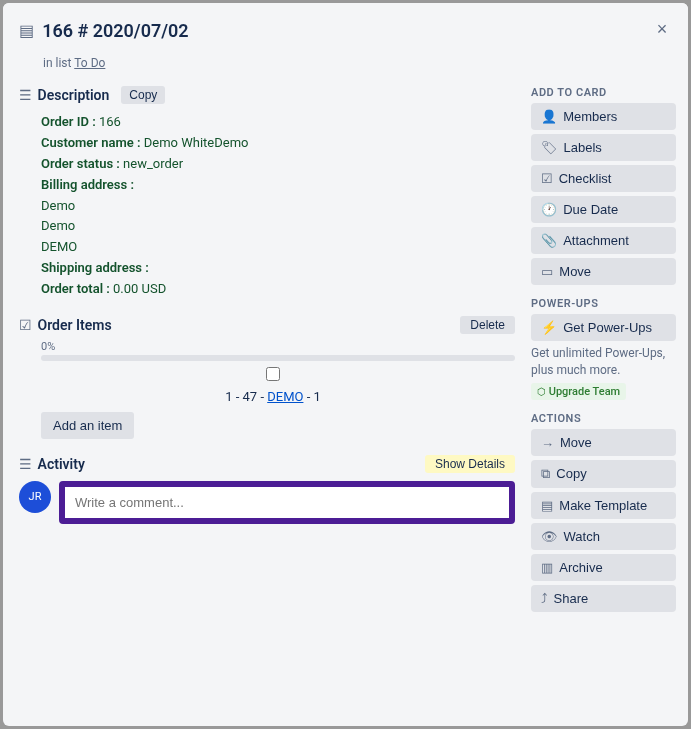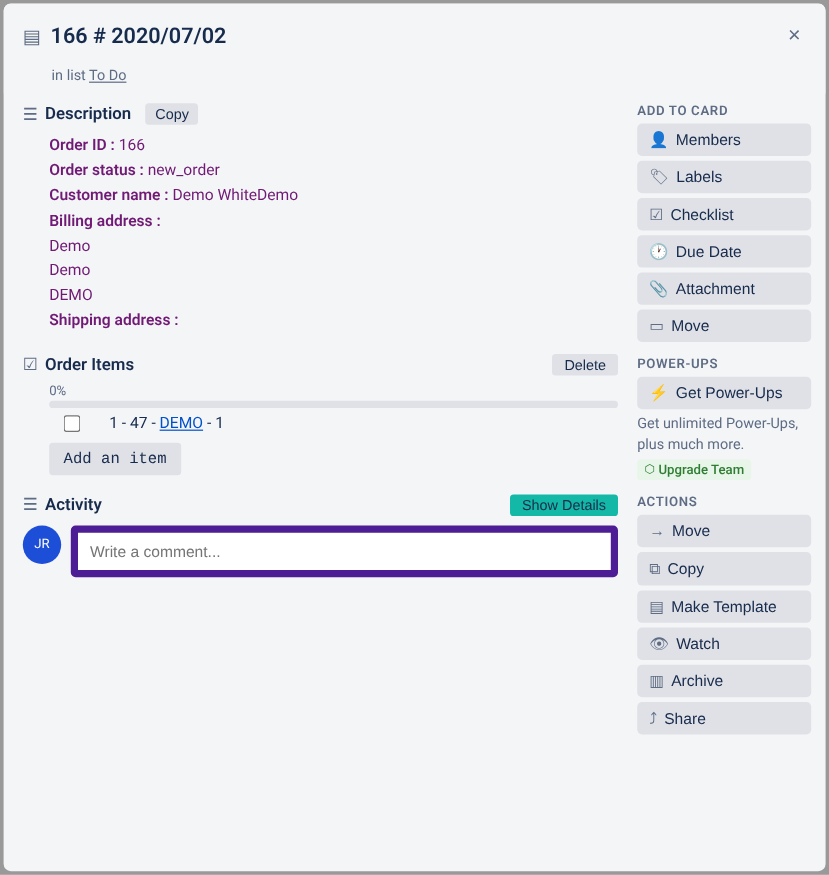--- a/index.html
+++ b/index.html
@@ -113,21 +113,21 @@
       border-radius: 3px;
       padding: 2px 8px;
       font-size: 12px;
       color: #172b4d;
       cursor: pointer;
       margin-left: 6px;
     }
     .description-content {
       margin-left: 22px;
       font-size: 13px;
-      color: #701a75;
+      color: #14532d;
       line-height: 1.6;
     }
     .description-content strong {
       font-weight: 600;
     }
     .order-items-header {
       display: flex;
       align-items: center;
       justify-content: space-between;
       margin-bottom: 6px;
@@ -162,23 +162,24 @@
       width: 100%;
     }
     .progress-bar-fill {
       background: #5ba4cf;
       height: 6px;
       border-radius: 4px;
     }
     .checklist-item {
       display: flex;
       align-items: center;
-      gap: 24px;
-      margin-left: 34px;
+      gap: 8px;
+      margin-left: 12px;
       margin-bottom: 4px;
+      flex-direction: column;
     }
     .checklist-item input[type="checkbox"] {
       width: 14px;
       height: 14px;
       cursor: pointer;
     }
     .checklist-item-text {
       font-size: 13px;
       color: #172b4d;
     }
@@ -189,38 +190,37 @@
     .add-item-btn {
       background: #dfe1e6;
       border: none;
       border-radius: 3px;
       padding: 6px 12px;
       font-size: 13px;
       color: #172b4d;
       cursor: pointer;
       margin-left: 22px;
       margin-top: 4px;
-      font-family: Liberation Mono, monospace;
     }
     .activity-section {
       margin-bottom: 8px;
     }
     .activity-header {
       display: flex;
       align-items: center;
       justify-content: space-between;
       margin-bottom: 8px;
     }
     .activity-left {
       display: flex;
       align-items: center;
       gap: 6px;
     }
     .show-details-btn {
-      background: #14b8a6;
+      background: #fef9c3;
       border: none;
       border-radius: 3px;
       padding: 2px 10px;
       font-size: 12px;
       color: #172b4d;
       cursor: pointer;
     }
     .comment-row {
       display: flex;
       align-items: flex-start;
@@ -330,35 +330,39 @@
           <span class="section-icon">☰</span>
           <span class="section-title">Description</span>
           <button class="edit-btn">Copy</button>
         </div>
         <div class="description-content">
           <div>
             <strong>Order ID :</strong>
             <span>166</span>
           </div>
           <div>
+            <strong>Customer name :</strong>
+            <span>Demo WhiteDemo</span>
+          </div>
+          <div>
             <strong>Order status :</strong>
             <span>new_order</span>
-          </div>
-          <div>
-            <strong>Customer name :</strong>
-            <span>Demo WhiteDemo</span>
           </div>
           <div>
             <strong>Billing address :</strong>
           </div>
           <div>Demo</div>
           <div>Demo</div>
           <div>DEMO</div>
           <div>
             <strong>Shipping address :</strong>
+          </div>
+          <div>
+            <strong>Order total :</strong>
+            <span>0.00 USD</span>
           </div>
         </div>
       </div>
 
       <div class="section">
         <div class="order-items-header">
           <div class="order-items-left">
             <span class="section-icon">☑</span>
             <span class="section-title">Order Items</span>
           </div>

